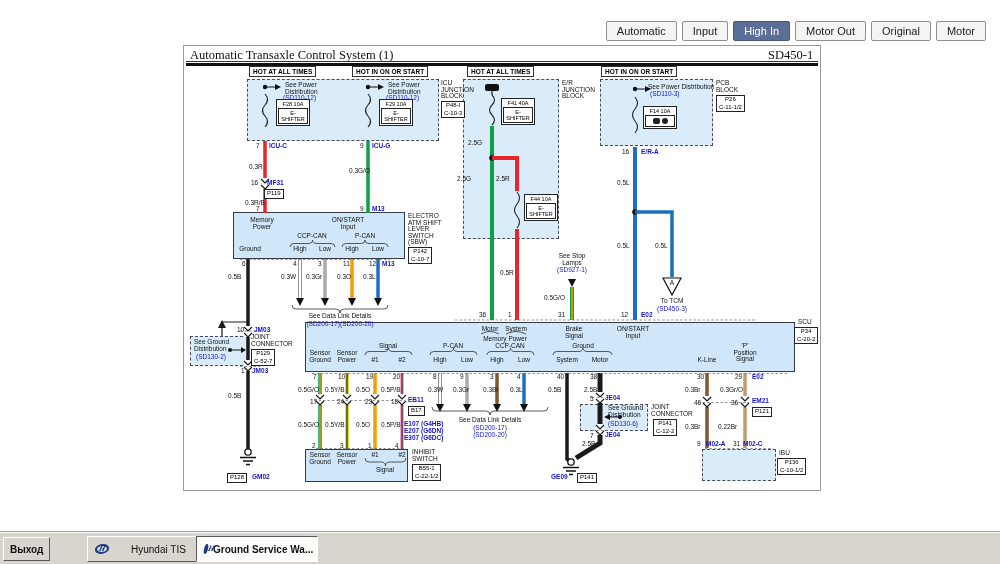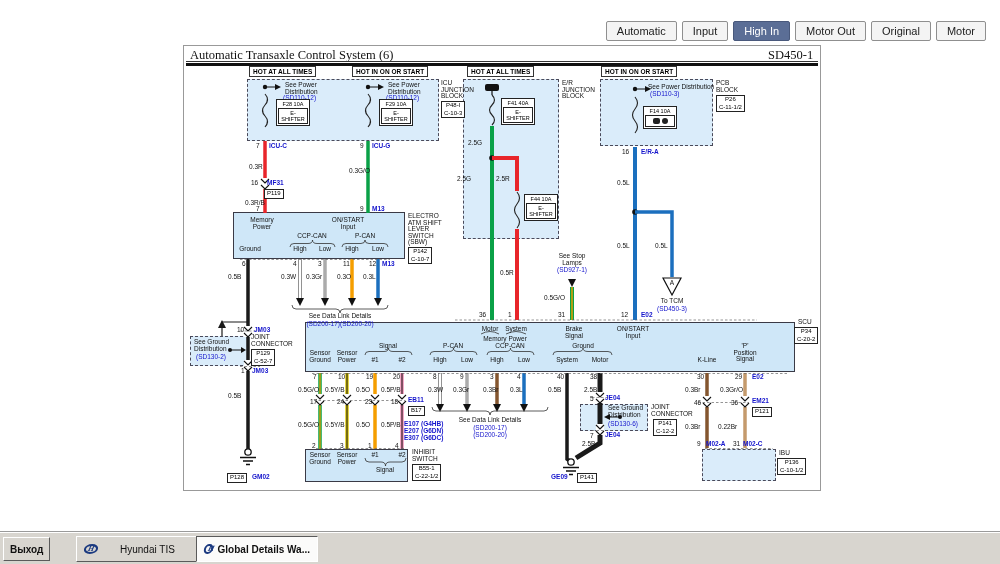--- a/index.html
+++ b/index.html
@@ -53,21 +53,21 @@
   <div class="toolbar">
     <button class="tbtn">Automatic</button>
     <button class="tbtn">Input</button>
     <button class="tbtn active">High In</button>
     <button class="tbtn">Motor Out</button>
     <button class="tbtn">Original</button>
     <button class="tbtn">Motor</button>
   </div>
 
   <div class="panel"></div>
-  <span class="doc-title">Automatic Transaxle Control System (6)</span>
+  <span class="doc-title">Automatic Transaxle Control System (1)</span>
   <span class="doc-code">SD450-1</span>
   <div class="rule-thin"></div>
   <div class="rule-thick"></div>
 
   <div class="dashbox" style="left:247px;top:79px;width:192px;height:62px;"></div>
   <div class="dashbox" style="left:463px;top:79px;width:96px;height:160px;"></div>
   <div class="dashbox" style="left:600px;top:79px;width:113px;height:67px;"></div>
   <div class="dashbox" style="left:190px;top:336px;width:58px;height:30px;"></div>
   <div class="dashbox" style="left:580px;top:404px;width:68px;height:27px;"></div>
   <div class="dashbox" style="left:702px;top:449px;width:74px;height:32px;"></div>
@@ -501,24 +501,24 @@
   <span class="lb" style="left:733px;top:441px;">31</span>
   <span class="lb cn" style="left:743px;top:441px;">M02-C</span>
   <span class="lb" style="left:779px;top:450px;">IBU</span>
   <div class="refbox" style="left:777px;top:458px;">
       <span>P136</span>
       <span>C-10-1/2</span>
     </div>
 
   <div class="taskbar">
     <button class="exitbtn">Выход</button>
-    <div class="taskbtn" style="left:76px;width:134px;gap:22px;">
+    <div class="taskbtn" style="left:87px;width:134px;gap:22px;">
       <span class="hlogo"></span>
       <span>Hyundai TIS</span>
     </div>
     <div class="taskbtn active" style="left:196px;width:122px;">
       <span class="hlogo"></span>
-      <span>Global Details Wa...</span>
+      <span>Ground Service Wa...</span>
     </div>
 
   </div>
 
 </div>
 
 </body></html>

